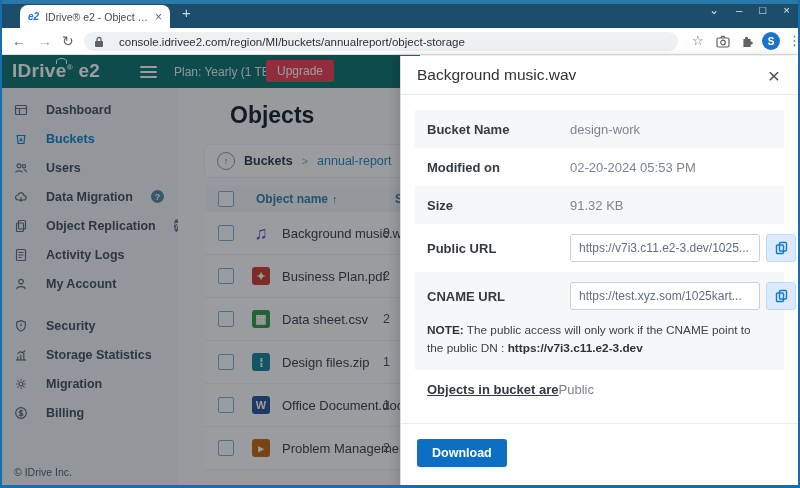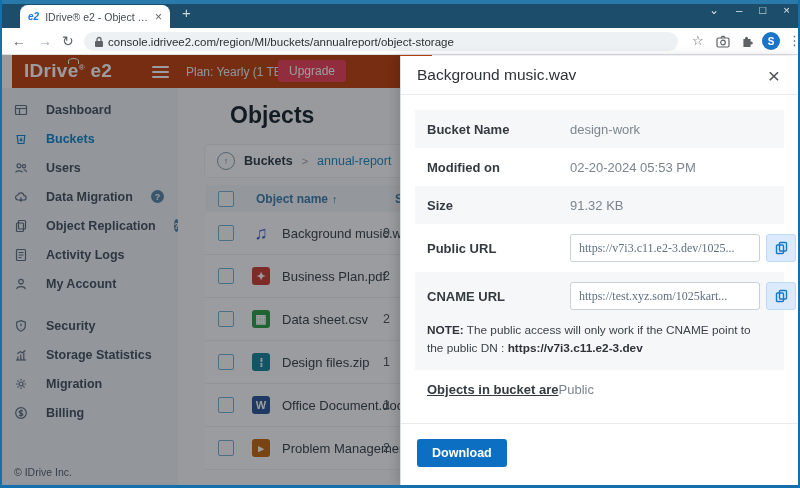--- a/index.html
+++ b/index.html
@@ -17,27 +17,27 @@
     border-radius:8px 8px 0 0;display:flex;align-items:center;padding:0 8px;box-sizing:border-box;gap:6px;}
   .favicon{font-size:10px;font-weight:bold;font-style:italic;color:#1a73e8;}
   .tab-title{flex:1;font-size:10.5px;color:#454c52;white-space:nowrap;overflow:hidden;text-overflow:ellipsis;}
   .tab-close{font-size:12px;color:#5f6368;cursor:default;line-height:1;}
   .newtab{position:absolute;left:182px;top:4px;font-size:15px;color:#cdd6dc;}
   .wincontrols{position:absolute;right:10px;top:3px;display:flex;gap:17px;color:#e4ebf0;font-size:11.5px;align-items:center;}
   
   .toolbar{position:absolute;left:0;top:28px;width:800px;height:27px;background:#fff;border-bottom:1px solid #dcdfe3;box-sizing:border-box;}
   .navbtn{position:absolute;top:5px;font-size:14px;color:#5f6368;}
   .omnibox{position:absolute;left:84px;top:4px;width:594px;height:19px;background:#eef1f3;border-radius:10px;
-    display:flex;align-items:center;padding:0 10px;box-sizing:border-box;gap:4px;}
+    display:flex;align-items:center;padding:0 10px;box-sizing:border-box;gap:15px;}
   .url-text{font-size:11.5px;color:#2b2f33;white-space:nowrap;}
   .tb-right{position:absolute;top:5px;font-size:13px;color:#5f6368;}
   .avatar{position:absolute;left:762px;top:4px;width:18px;height:18px;border-radius:50%;background:#1b74c8;
     color:#fff;font-size:10px;font-weight:bold;display:flex;align-items:center;justify-content:center;}
   
-  .appheader{position:absolute;left:12px;top:55px;width:420px;height:44px;background:#c2410c;}
+  .appheader{position:absolute;left:0;top:55px;width:420px;height:44px;background:#0f766e;}
   .logo{position:absolute;left:12px;top:5px;color:#fff;font-size:19px;font-weight:bold;letter-spacing:.3px;}
   .logo sup{font-size:8px;}
   .logo-e{position:relative;display:inline-block;}
   .logo-e::after{content:"";position:absolute;top:-2px;left:0;width:9px;height:5px;
     border:1.6px solid #fff;border-bottom:none;border-radius:60% 60% 0 0;}
   .hamburger{position:absolute;left:140px;top:11px;width:17px;height:12px;display:flex;flex-direction:column;justify-content:space-between;}
   .hamburger span{height:2px;background:#fff;border-radius:1px;}
   .plan{position:absolute;left:174px;top:10px;font-size:12px;color:#e8f1f8;}
   .upgrade{position:absolute;left:266px;top:5px;background:#ef4156;color:#fff;font-size:12px;
     padding:4px 11px;border-radius:3px;border:none;font-family:inherit;}
@@ -89,21 +89,21 @@
   .panel-header{height:38px;display:flex;align-items:center;padding:0 16px;border-bottom:1px solid #e8ebee;}
   .panel-title{font-size:15.5px;color:#2d3338;}
   .panel-close{margin-left:auto;font-size:21px;color:#4a5056;line-height:1;background:none;border:none;font-family:inherit;padding:0 2px;}
   .panel-body{padding:15px 14px 0;}
   .prow{display:flex;align-items:center;padding:10px 12px;font-size:13px;min-height:18px;}
   .striped{background:#f6f7f9;}
   .plabel{width:143px;font-weight:bold;color:#333a40;flex:0 0 auto;}
   .pvalue{color:#7b8590;}
   .urlwrap{display:flex;align-items:center;}
   .urlinput{width:172px;height:26px;border:1px solid #c8d1d9;border-radius:3px;padding:0 8px;
-    font-size:12px;color:#5d6f80;background:#fff;font-family:Liberation Serif, serif;box-sizing:content-box;}
+    font-size:12px;color:#5d6f80;background:#fff;font-family:Liberation Sans, sans-serif;box-sizing:content-box;}
   .copybtn{width:30px;height:28px;margin-left:6px;background:#dbeafc;border:1px solid #bcd9f5;border-radius:3px;
     display:flex;align-items:center;justify-content:center;padding:0;}
   .note{padding:2px 12px 13px;font-size:11.8px;color:#3a4249;line-height:1.5;width:360px;box-sizing:border-box;}
   .note b{color:#2d3338;}
   .panel-divider{height:1px;background:#e8ebee;margin:15px -14px 0;}
   .download{margin:15px 0 0 2px;padding:7px 15px;background:#0d6fc1;color:#fff;font-size:12.5px;
     border:none;border-radius:3px;font-family:inherit;font-weight:600;}
   svg{display:block;}
 </style>
 </head>

